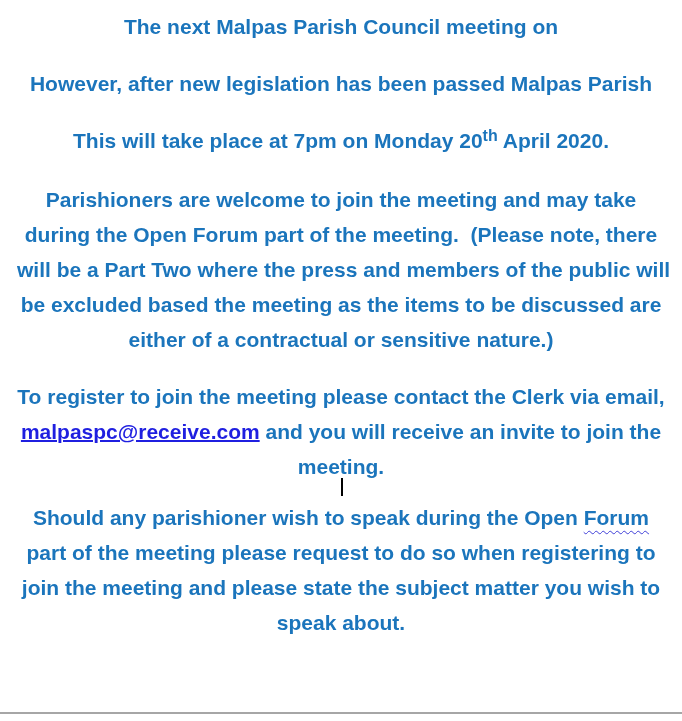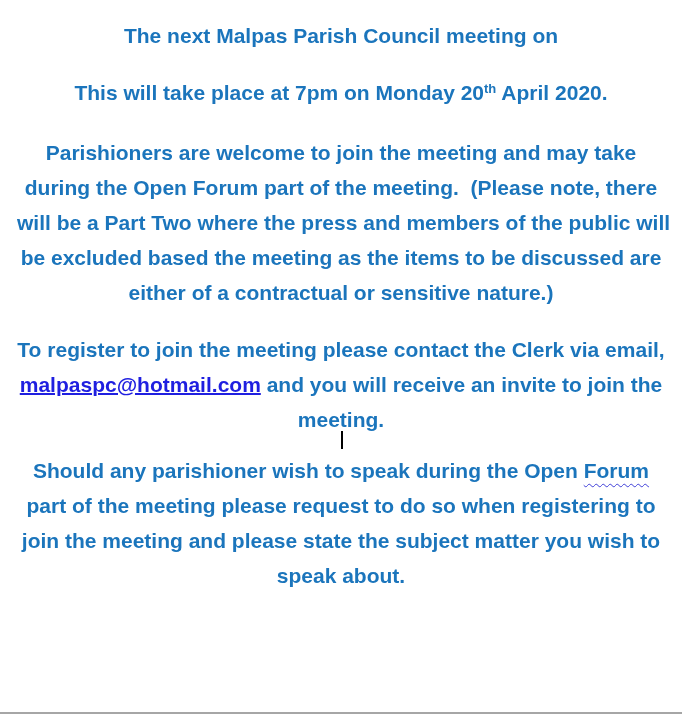--- a/index.html
+++ b/index.html
@@ -11,37 +11,37 @@
     width: 682px;
     height: 721px;
     position: relative;
     font-family: "Liberation Sans", "DejaVu Sans", sans-serif;
     font-weight: 700;
     color: #1b75bc;
     overflow: hidden;
   }
   .doc {
     width: 648px;
-    margin: 17px auto;
+    margin: 8px auto;
     padding-top: 1px;
     text-align: center;
   }
   .para {
     margin: 0 0 22px 0;
   }
   .para.tight {
     margin-bottom: 0;
   }
   .line {
     line-height: 35px;
     font-size: 21px;
     white-space: pre;
   }
   .sup {
-    font-size: 13px;
+    font-size: 16px;
     position: relative;
     top: -7px;
   }
   .link {
     color: #1f1fe0;
     text-decoration: underline;
     text-decoration-thickness: 2px;
     cursor: pointer;
   }
   .wavy {
@@ -76,37 +76,38 @@
 </head>
 <body>
 
 <div class="doc">
 
   <div class="para">
     <div class="line"><span>The next Malpas Parish Council meeting on</span></div>
   </div>
 
   <div class="para">
+    <div class="line"><span>However, after new legislation has been passed Malpas Parish</span></div>
   </div>
 
   <div class="para">
     <div class="line"><span>This will take place at 7pm on Monday 20</span><span class="sup">th</span><span> April 2020.</span></div>
   </div>
 
   <div class="para">
     <div class="line"><span>Parishioners are welcome to join the meeting and may take</span></div>
     <div class="line"><span>during the Open Forum part of the meeting.  (Please note, there</span></div>
     <div class="line"><span>will be a Part Two where the press and members of the public will</span></div>
     <div class="line"><span>be excluded based the meeting as the items to be discussed are</span></div>
     <div class="line"><span>either of a contractual or sensitive nature.)</span></div>
   </div>
 
   <div class="para tight">
     <div class="line"><span>To register to join the meeting please contact the Clerk via email,</span></div>
-    <div class="line"><a class="link">malpaspc@hotmail.com</a><span> and you will receive an invite to join the</span></div>
+    <div class="line"><a class="link">malpaspc@receive.com</a><span> and you will receive an invite to join the</span></div>
     <div class="line"><span>meeting.</span></div>
   </div>
 
   <div class="para tight cursor-row">
     <span class="caret"></span>
   </div>
 
   <div class="para">
     <div class="line"><span>Should any parishioner wish to speak during the Open </span><span class="wavy">Forum</span></div>
     <div class="line"><span>part of the meeting please request to do so when registering to</span></div>

